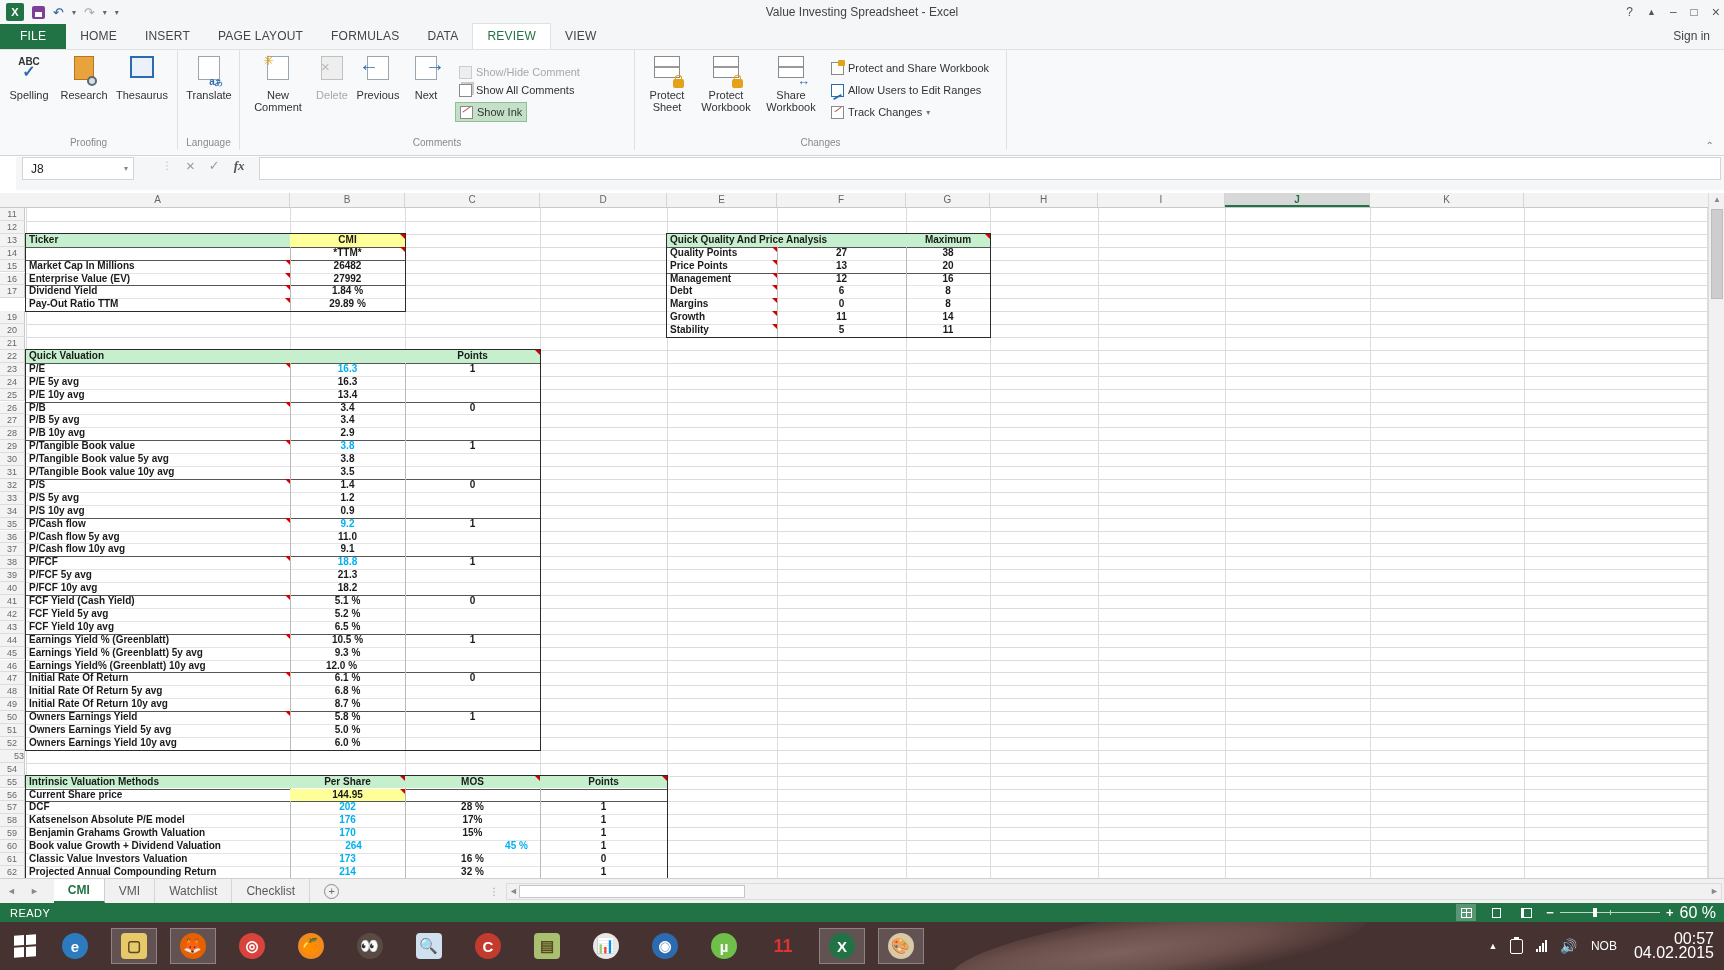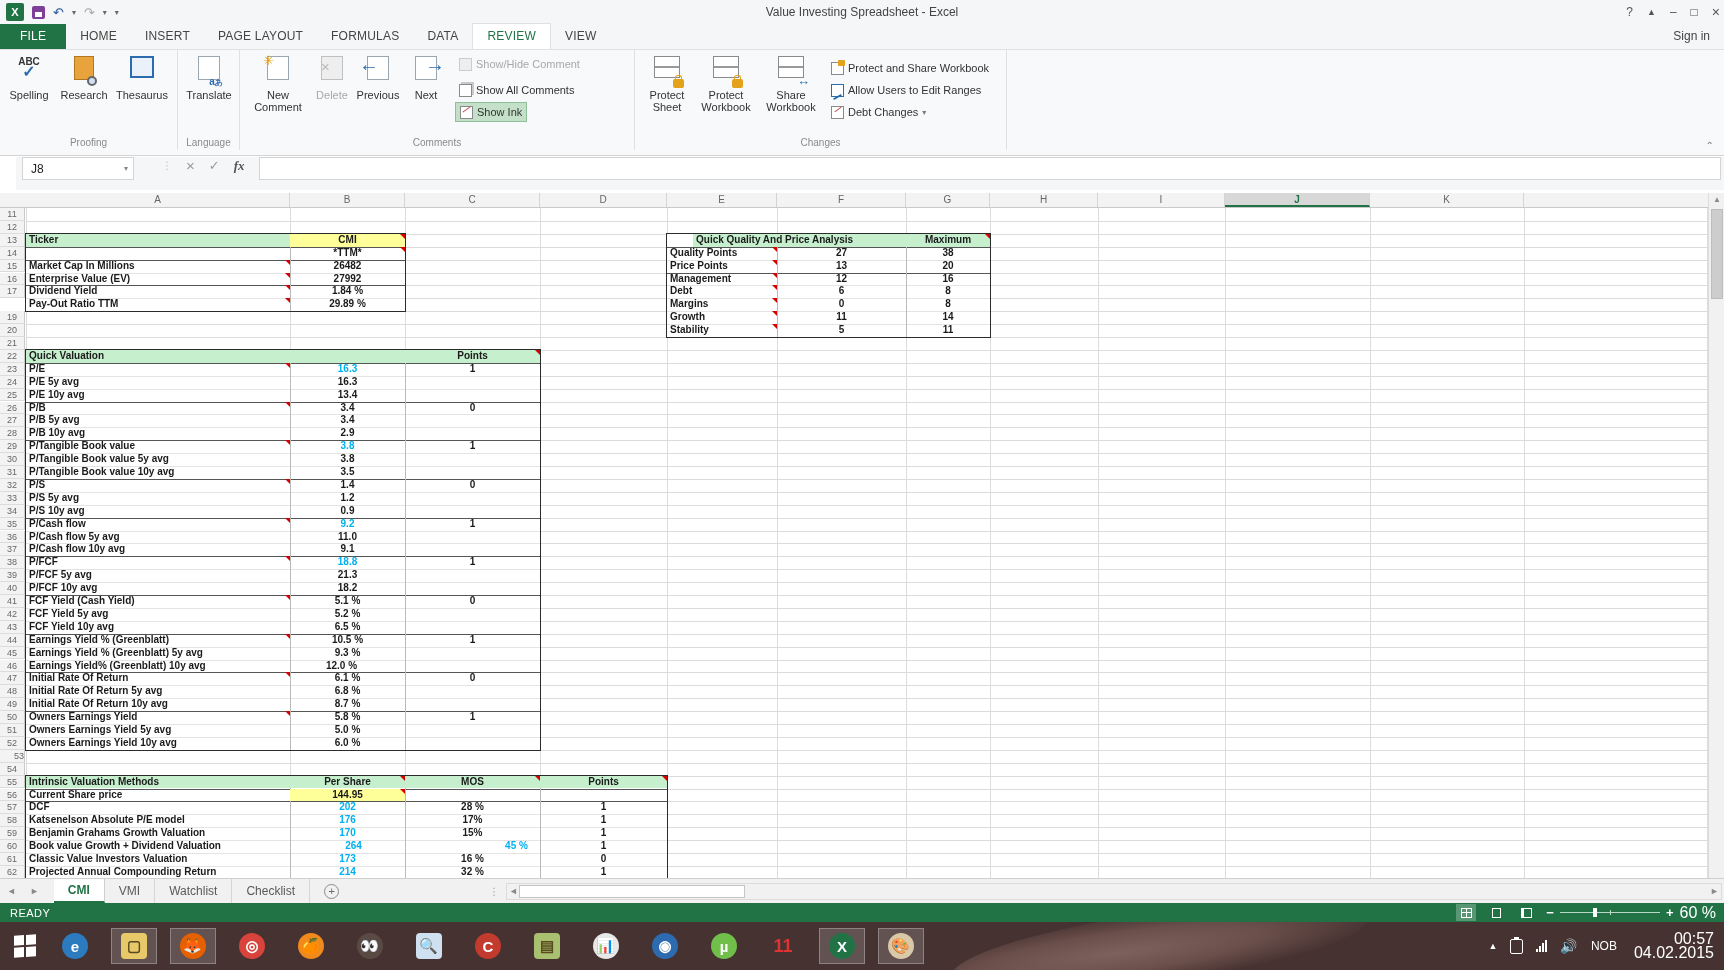--- a/index.html
+++ b/index.html
@@ -221,21 +221,21 @@
           </div>
         <div class="lbl">Previous</div>
       </div>
       <div class="bigbtn" style="left:160px;">
         <div class="ic">
             <div class="pageic"></div>
             <div class="arrowglyph" style="position:absolute;right:-4px;top:-2px;">→</div>
           </div>
         <div class="lbl">Next</div>
       </div>
-      <div class="chk disabled" style="left:215px;top:4px;justify-content:space-between;">
+      <div class="chk disabled" style="left:215px;top:12px;justify-content:space-between;">
         <span class="cic" style="background:#eee;border:1px solid #ccc;"></span>
         <span>Show/Hide Comment</span>
       </div>
       <div class="chk" style="left:215px;top:30px;">
         <span class="cic" style="background:#fff;border:1px solid #8a8a8a;box-shadow:2px -2px 0 #c9c9c9;"></span>
         <span>Show All Comments</span>
       </div>
       <div class="chk hl" style="left:215px;top:52px;">
         <span class="cic" style="border:1px solid #8a8a8a;background:#fff;">
             <i style="position:absolute;left:1px;top:2px;width:9px;height:1px;background:#c0504d;transform:rotate(-35deg);"></i>
@@ -276,21 +276,21 @@
       <div class="chk" style="left:192px;top:30px;">
         <span class="cic" style="background:#fff;border:1px solid #2b6cb0;">
             <i style="position:absolute;left:1px;bottom:-2px;width:9px;height:2px;background:#2b6cb0;transform:rotate(-30deg);"></i>
           </span>
         <span>Allow Users to Edit Ranges</span>
       </div>
       <div class="chk" style="left:192px;top:52px;">
         <span class="cic" style="background:#fff;border:1px solid #8a8a8a;">
             <i style="position:absolute;left:2px;top:2px;width:8px;height:1px;background:#c0504d;transform:rotate(-35deg);"></i>
           </span>
-        <span>Debt Changes</span>
+        <span>Track Changes</span>
           <span style="color:#777;font-size:8px;">▾</span>
       </div>
       <div class="glabel">Changes</div>
     </div>
     <div id="ribcollapse">⌃</div>
   </div>
 
   <div id="fbar">
     <div id="namebox">
         <span>J8</span>
@@ -503,21 +503,21 @@
       <div class="cell yellow " style="left: 290px; top: 25.8px; width: 115px; height: 12.9px; line-height: 12.9px;">CMI<i class="tri"></i></div>
       <div class="cell " style="left: 290px; top: 38.7px; width: 115px; height: 12.9px; line-height: 12.9px;">*TTM*<i class="tri"></i></div>
       <div class="cell left " style="left: 26px; top: 51.6px; width: 264px; height: 12.9px; line-height: 12.9px;">Market Cap In Millions<i class="tri"></i></div>
       <div class="cell " style="left: 290px; top: 51.6px; width: 115px; height: 12.9px; line-height: 12.9px;">26482</div>
       <div class="cell left " style="left: 26px; top: 64.5px; width: 264px; height: 12.9px; line-height: 12.9px;">Enterprise Value (EV)<i class="tri"></i></div>
       <div class="cell " style="left: 290px; top: 64.5px; width: 115px; height: 12.9px; line-height: 12.9px;">27992</div>
       <div class="cell left " style="left: 26px; top: 77.4px; width: 264px; height: 12.9px; line-height: 12.9px;">Dividend Yield<i class="tri"></i></div>
       <div class="cell " style="left: 290px; top: 77.4px; width: 115px; height: 12.9px; line-height: 12.9px;">1.84 %</div>
       <div class="cell left " style="left: 26px; top: 90.3px; width: 264px; height: 12.9px; line-height: 12.9px;">Pay-Out Ratio TTM<i class="tri"></i></div>
       <div class="cell " style="left: 290px; top: 90.3px; width: 115px; height: 12.9px; line-height: 12.9px;">29.89 %</div>
-      <div class="cell green left " style="left: 667px; top: 25.8px; width: 239px; height: 12.9px; line-height: 12.9px; margin-left: 26px;">Quick Quality And Price Analysis</div>
+      <div class="cell green left " style="left: 667px; top: 25.8px; width: 239px; height: 12.9px; line-height: 12.9px;">Quick Quality And Price Analysis</div>
       <div class="cell green " style="left: 906px; top: 25.8px; width: 84px; height: 12.9px; line-height: 12.9px;">Maximum<i class="tri"></i></div>
       <div class="cell left " style="left: 667px; top: 38.7px; width: 110px; height: 12.9px; line-height: 12.9px;">Quality Points<i class="tri"></i></div>
       <div class="cell " style="left: 777px; top: 38.7px; width: 129px; height: 12.9px; line-height: 12.9px;">27</div>
       <div class="cell " style="left: 906px; top: 38.7px; width: 84px; height: 12.9px; line-height: 12.9px;">38</div>
       <div class="cell left " style="left: 667px; top: 51.6px; width: 110px; height: 12.9px; line-height: 12.9px;">Price Points<i class="tri"></i></div>
       <div class="cell " style="left: 777px; top: 51.6px; width: 129px; height: 12.9px; line-height: 12.9px;">13</div>
       <div class="cell " style="left: 906px; top: 51.6px; width: 84px; height: 12.9px; line-height: 12.9px;">20</div>
       <div class="cell left " style="left: 667px; top: 64.5px; width: 110px; height: 12.9px; line-height: 12.9px;">Management<i class="tri"></i></div>
       <div class="cell " style="left: 777px; top: 64.5px; width: 129px; height: 12.9px; line-height: 12.9px;">12</div>
       <div class="cell " style="left: 906px; top: 64.5px; width: 84px; height: 12.9px; line-height: 12.9px;">16</div>

